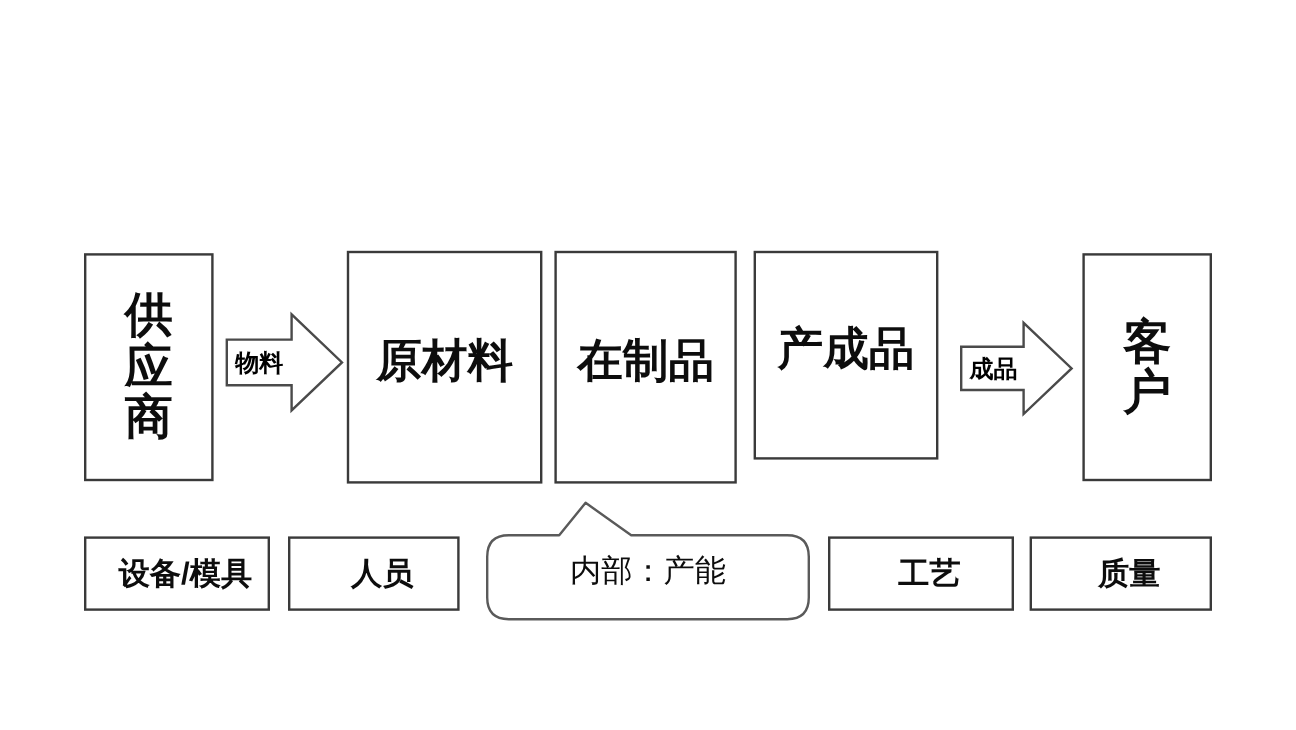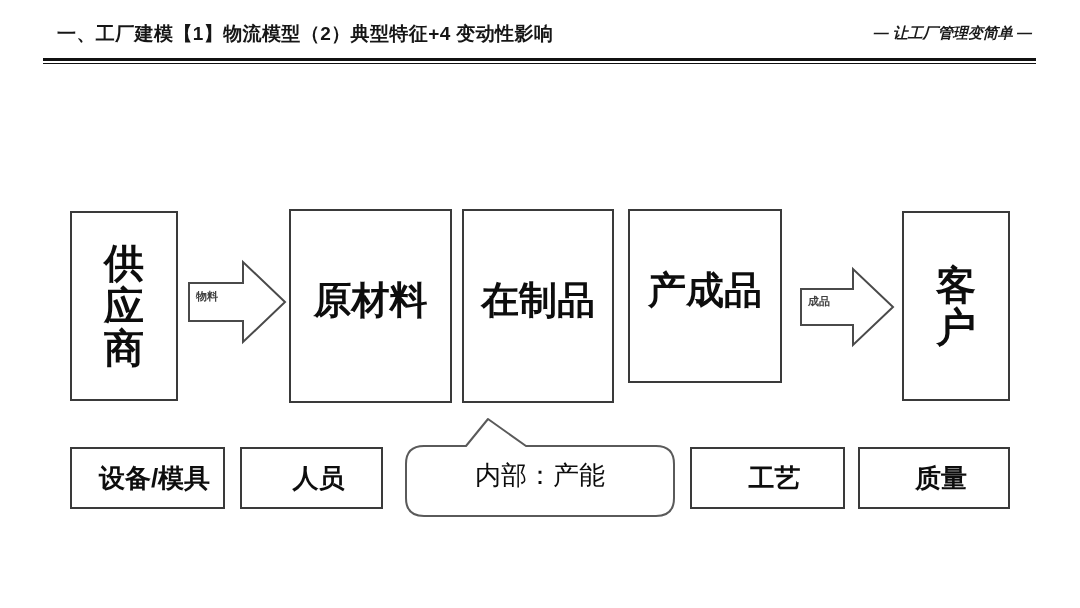--- a/index.html
+++ b/index.html
@@ -126,23 +126,23 @@
     white-space: nowrap;
   }
 
   
   .arrow {
     position: absolute;
   }
   .arrow svg { display: block; }
   .arrow-label {
     position: absolute;
-    font-size: 11px;
-    font-weight: bold;
-    color: #404040;
+    font-size: 20px;
+    font-weight: bold;
+    color: #000000;
     white-space: nowrap;
   }
   .arrow-material { left: 187px; top: 259px; width: 100px; height: 86px; }
   .arrow-material .arrow-label { left: 9px; top: 30px; }
   .arrow-finished { left: 799px; top: 266px; width: 96px; height: 82px; }
   .arrow-finished .arrow-label { left: 9px; top: 28px; }
 
   
   .node-bottom {
     font-size: 26px;
@@ -173,26 +173,20 @@
     font-weight: normal;
     color: #0d0d0d;
     white-space: nowrap;
   }
 </style>
 </head>
 <body>
 
 <div id="slide">
 
-  <div class="header">
-    <div class="header-title">一、工厂建模【1】物流模型（2）典型特征+4 变动性影响</div>
-    <div class="header-tagline">— 让工厂管理变简单 —</div>
-    <div class="rule-thick"></div>
-    <div class="rule-thin"></div>
-  </div>
 
   <div class="diagram">
 
     <div class="box box-endpoint node-supplier">
       <span class="ch">供</span>
       <span class="ch">应</span>
       <span class="ch">商</span>
     </div>
 
     <div class="arrow arrow-material">

